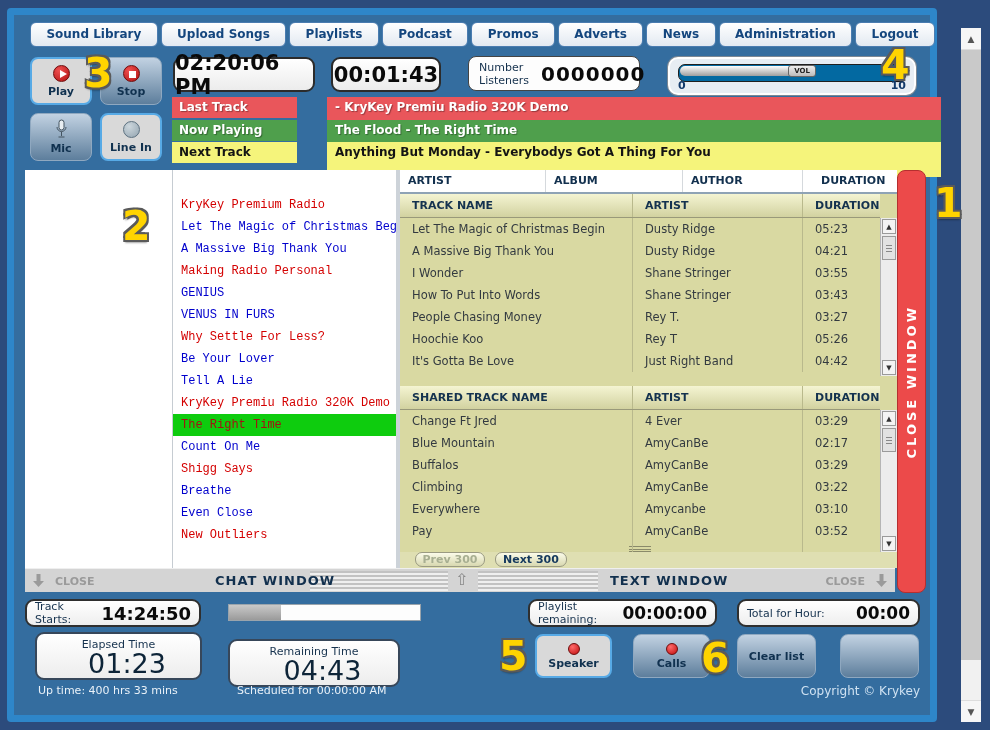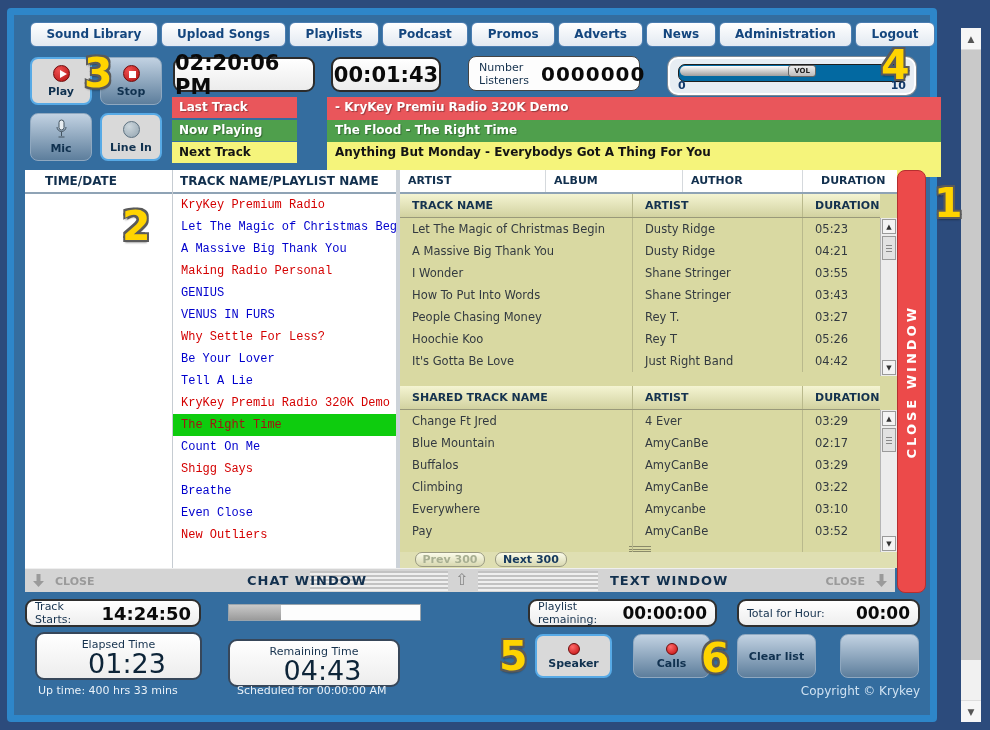--- a/index.html
+++ b/index.html
@@ -245,24 +245,20 @@
   <div class="info-row" style="top:120px;">
     <span class="info-label bg-green">Now Playing</span>
     <span class="info-value bg-green">The Flood - The Right Time</span>
   </div>
   <div class="info-row" style="top:142px;">
     <span class="info-label bg-yellow">Next Track</span>
     <span class="info-value bg-yellow">Anything But Monday - Everybodys Got A Thing For You</span>
   </div>
 
   <div class="left-panel">
-    <div class="lp-header">
-      <span class="lp-h1">TIME/DATE</span>
-      <span class="lp-h2">TRACK NAME/PLAYLIST NAME</span>
-    </div>
     <div class="lp-divider"></div>
     <div class="pl-list">
         <div class="pl-item red">KryKey Premium Radio</div>
         <div class="pl-item blue">Let The Magic of Christmas Begin</div>
         <div class="pl-item blue">A Massive Big Thank You</div>
         <div class="pl-item red">Making Radio Personal</div>
         <div class="pl-item blue">GENIUS</div>
         <div class="pl-item blue">VENUS IN FURS</div>
         <div class="pl-item red">Why Settle For Less?</div>
         <div class="pl-item blue">Be Your Lover</div>
@@ -405,21 +401,21 @@
   <div class="chat-bar">
     <div class="ridges" style="left:285px; width:138px;"></div>
     <div class="ridges" style="left:453px; width:120px;"></div>
     <div class="cb-close" style="left:8px;">
       <svg width="11" height="14" viewBox="0 0 11 14">
           <rect x="3.5" y="0" width="4" height="7" fill="#9a9a9a"></rect>
           <polygon points="0,7 11,7 5.5,13" fill="#9a9a9a"></polygon>
         </svg>
       <span>CLOSE</span>
     </div>
-    <div class="cb-title" style="left:190px;margin-left:32px;">CHAT WINDOW</div>
+    <div class="cb-title" style="left:190px;">CHAT WINDOW</div>
     <div class="cb-up">⇧</div>
     <div class="cb-title" style="left:585px;">TEXT WINDOW</div>
     <div class="cb-close" style="right:8px;">
       <span>CLOSE</span>
       <svg width="11" height="14" viewBox="0 0 11 14">
           <rect x="3.5" y="0" width="4" height="7" fill="#9a9a9a"></rect>
           <polygon points="0,7 11,7 5.5,13" fill="#9a9a9a"></polygon>
         </svg>
     </div>
   </div>

